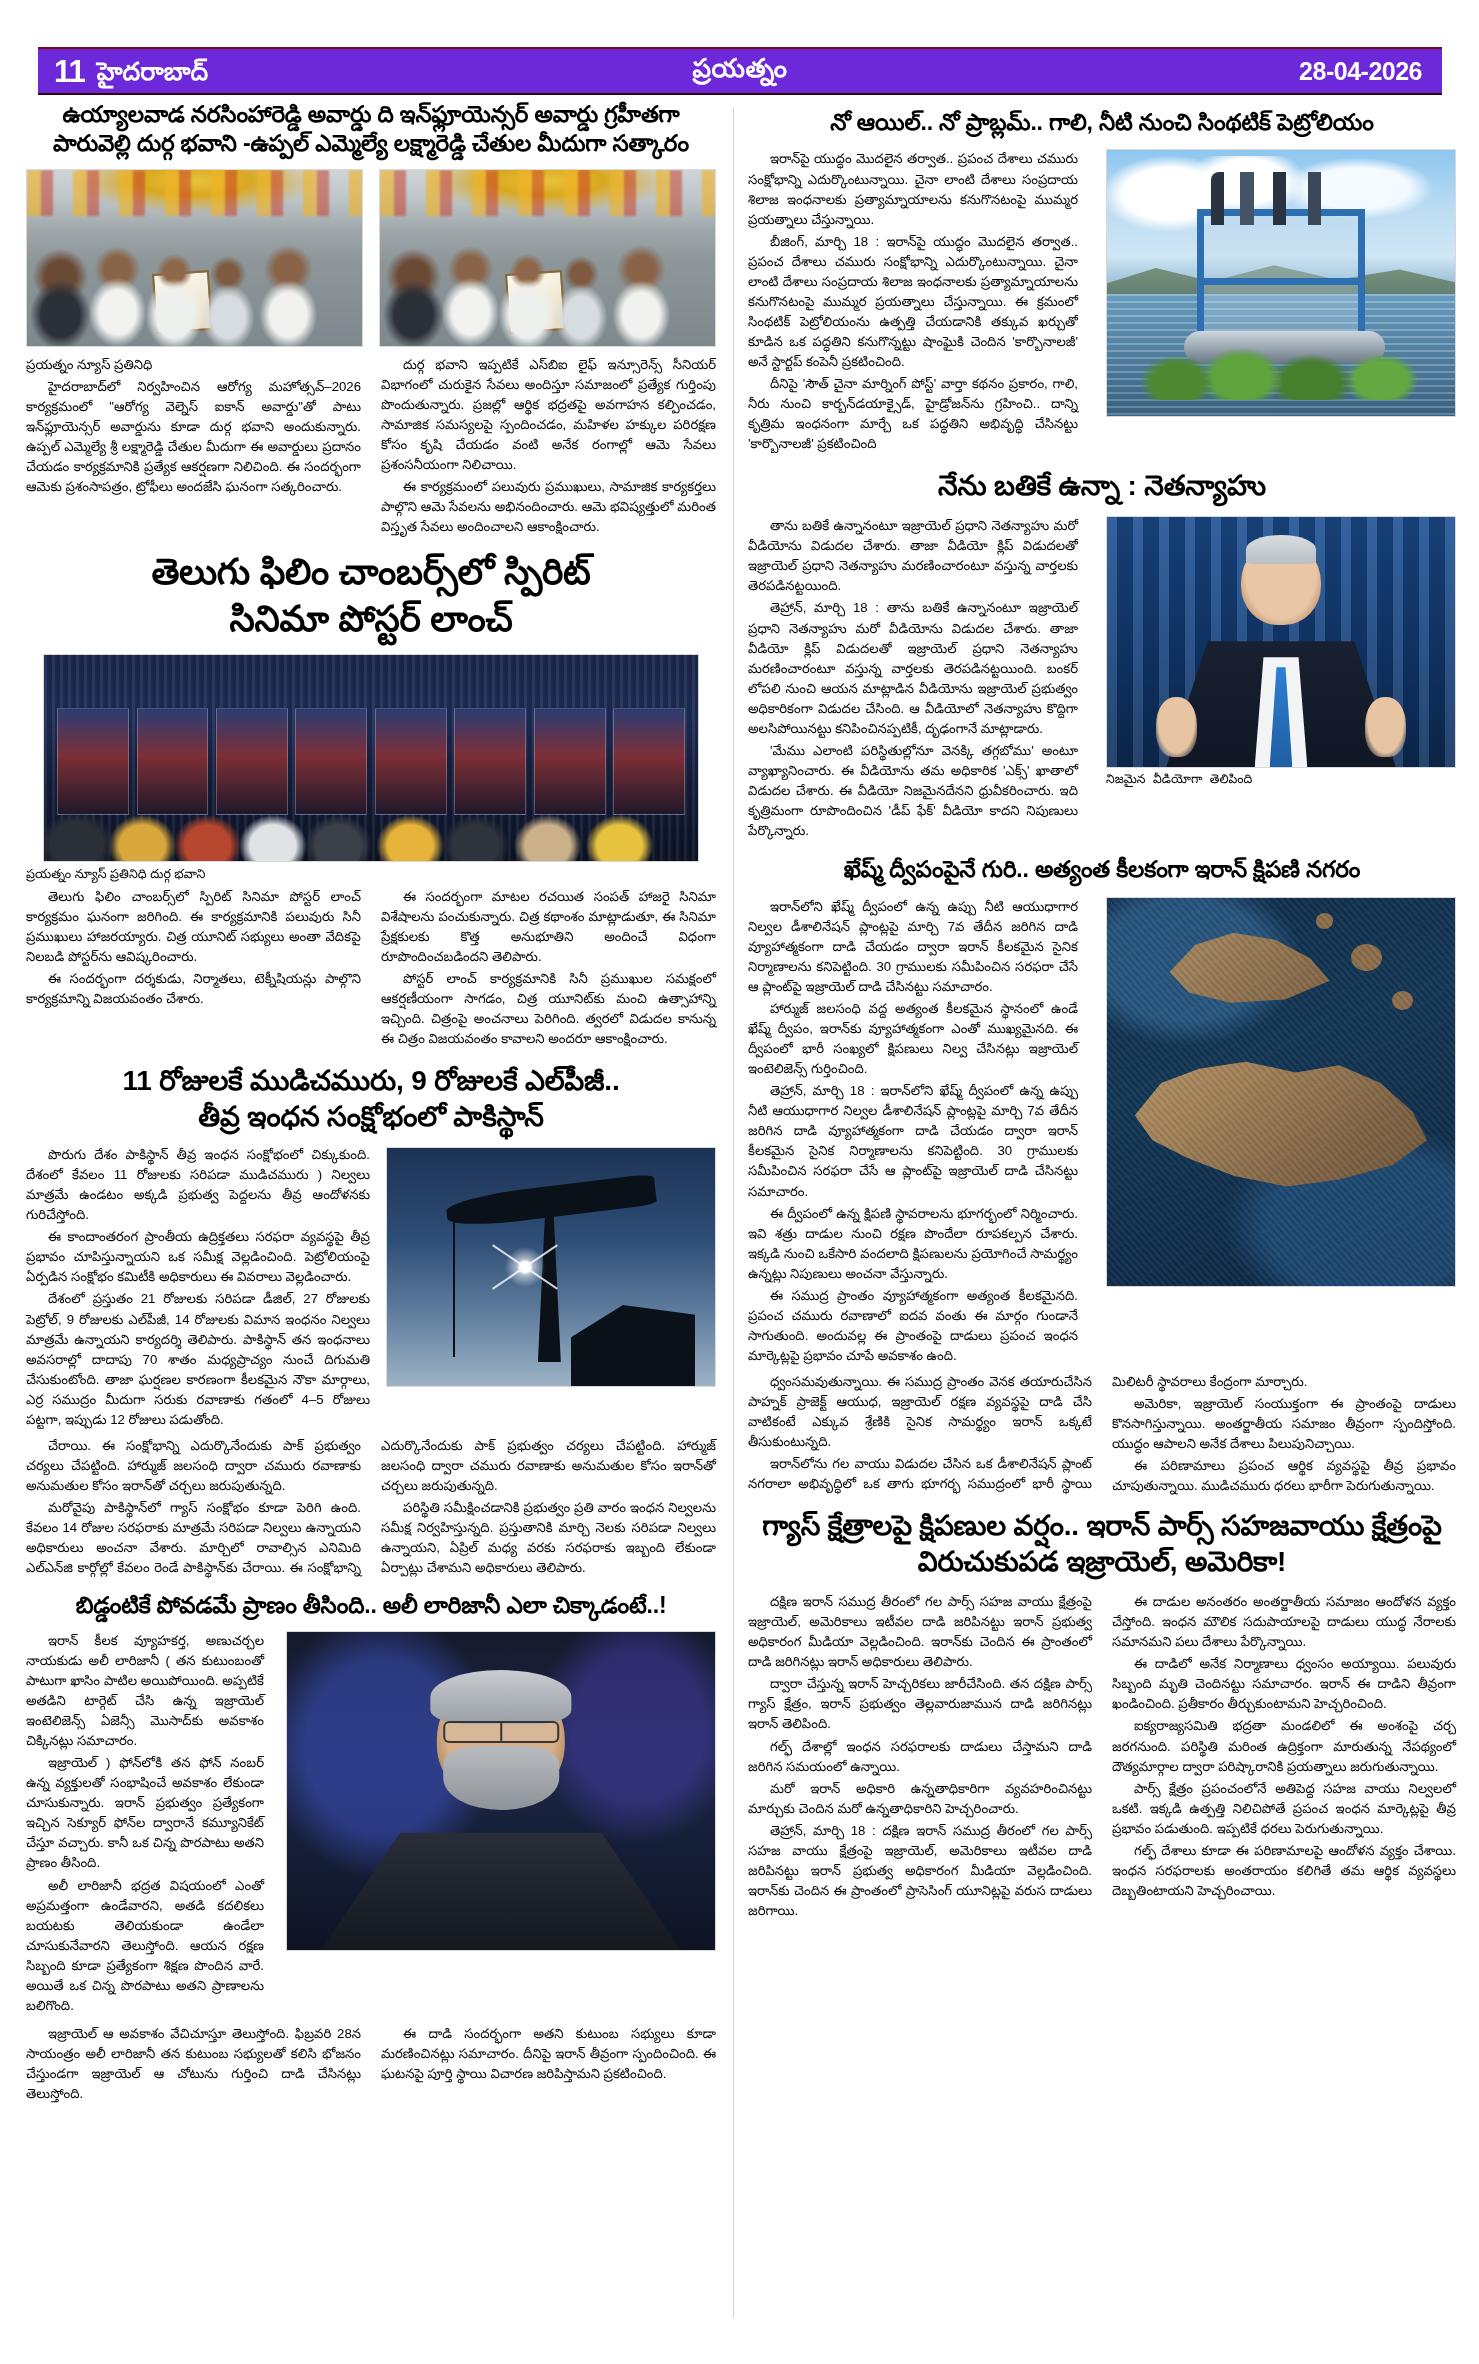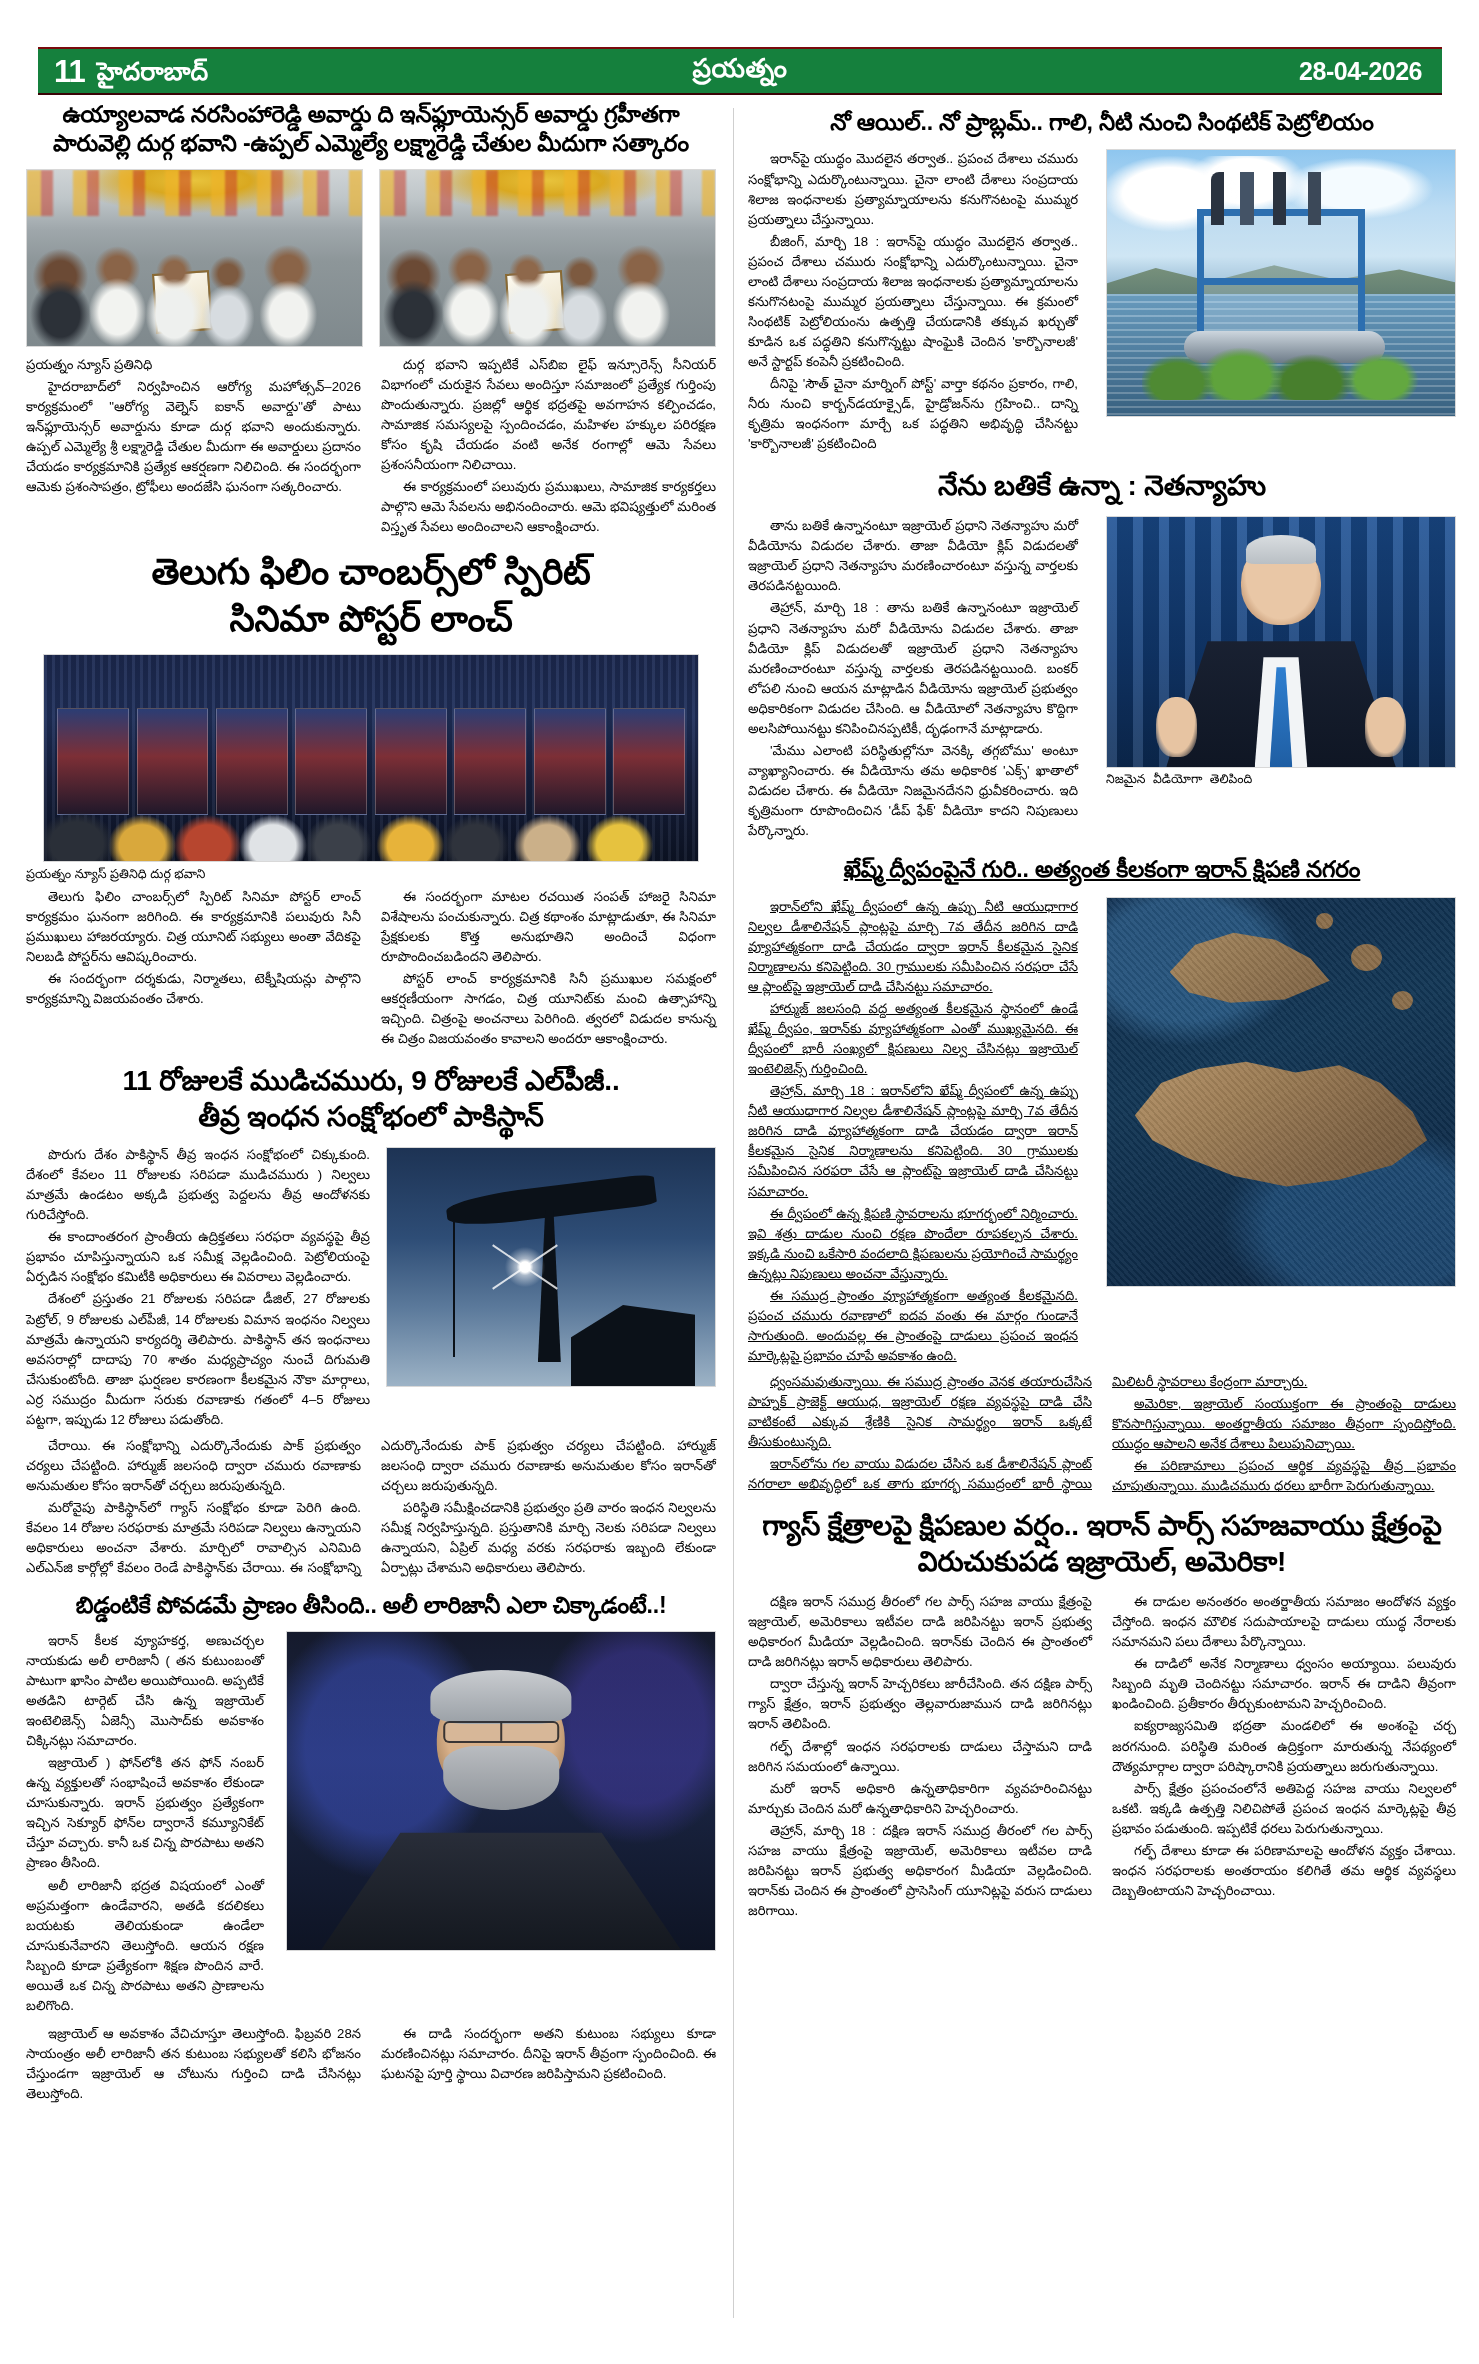--- a/index.html
+++ b/index.html
@@ -23,21 +23,21 @@
     width: 1479px; height: 2364px;
     padding: 0;
     background: #fff;
   }
 
   
   .masthead {
     position: absolute;
     left: 38px; top: 47px;
     width: 1404px; height: 48px;
-    background: #15803d;
+    background: #6d28d9;
     border-top: 2px solid #7a0a0d;
     border-bottom: 2px solid #3a0406;
     display: flex;
     align-items: center;
     color: #fff;
   }
   .mast-page-no {
     font-size: 31px;
     font-weight: 700;
     letter-spacing: -1px;
@@ -630,21 +630,21 @@
           <div class="ph-cap">నిజమైన వీడియోగా తెలిపింది</div>
         </div>
         <div class="body-1col" style="width:330px;">
           <p class="para">తాను బతికే ఉన్నానంటూ ఇజ్రాయెల్ ప్రధాని నెతన్యాహు మరో వీడియోను విడుదల చేశారు. తాజా వీడియో క్లిప్ విడుదలతో ఇజ్రాయెల్ ప్రధాని నెతన్యాహు మరణించారంటూ వస్తున్న వార్తలకు తెరపడినట్టయింది.</p>
           <p class="para">తెహ్రాన్, మార్చి 18 : తాను బతికే ఉన్నానంటూ ఇజ్రాయెల్ ప్రధాని నెతన్యాహు మరో వీడియోను విడుదల చేశారు. తాజా వీడియో క్లిప్ విడుదలతో ఇజ్రాయెల్ ప్రధాని నెతన్యాహు మరణించారంటూ వస్తున్న వార్తలకు తెరపడినట్టయింది. బంకర్ లోపలి నుంచి ఆయన మాట్లాడిన వీడియోను ఇజ్రాయెల్ ప్రభుత్వం అధికారికంగా విడుదల చేసింది. ఆ వీడియోలో నెతన్యాహు కొద్దిగా అలసిపోయినట్టు కనిపించినప్పటికీ, దృఢంగానే మాట్లాడారు.</p>
           <p class="para">'మేము ఎలాంటి పరిస్థితుల్లోనూ వెనక్కి తగ్గబోము' అంటూ వ్యాఖ్యానించారు. ఈ వీడియోను తమ అధికారిక 'ఎక్స్' ఖాతాలో విడుదల చేశారు. ఈ వీడియో నిజమైనదేనని ధ్రువీకరించారు. ఇది కృత్రిమంగా రూపొందించిన 'డీప్ ఫేక్' వీడియో కాదని నిపుణులు పేర్కొన్నారు.</p>
         </div>
       </div>
     </div>
 
-    <div class="blk" style="text-decoration:underline;">
+    <div class="blk" style="">
       <div class="hl hl-md">ఖేష్మ్ ద్వీపంపైనే గురి.. అత్యంత కీలకంగా ఇరాన్ క్షిపణి నగరం</div>
 
       <div class="clr" style="margin-top:12px;">
         <div class="photo ph-satellite" style="width:350px;height:390px;float:right;margin:0 0 6px 16px;">
           <div class="sea"></div>
           <div class="island-top"></div>
           <div class="island-main"></div>
           <div class="islet-a"></div>
           <div class="islet-b"></div>
           <div class="islet-c"></div>

